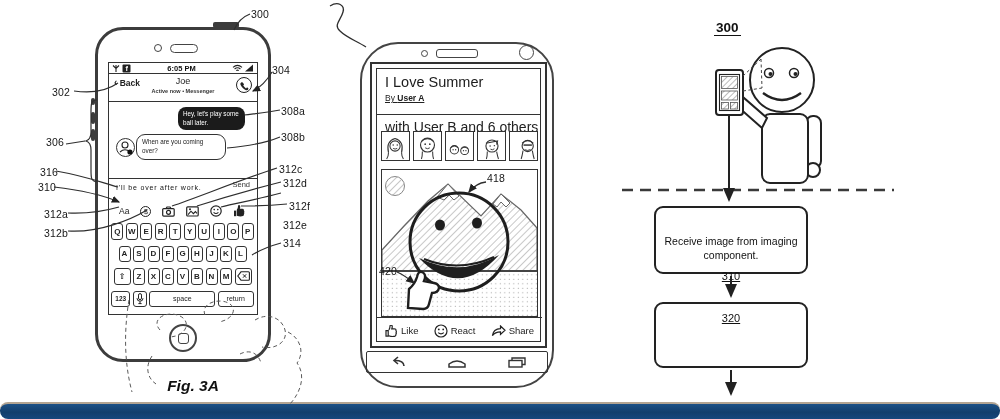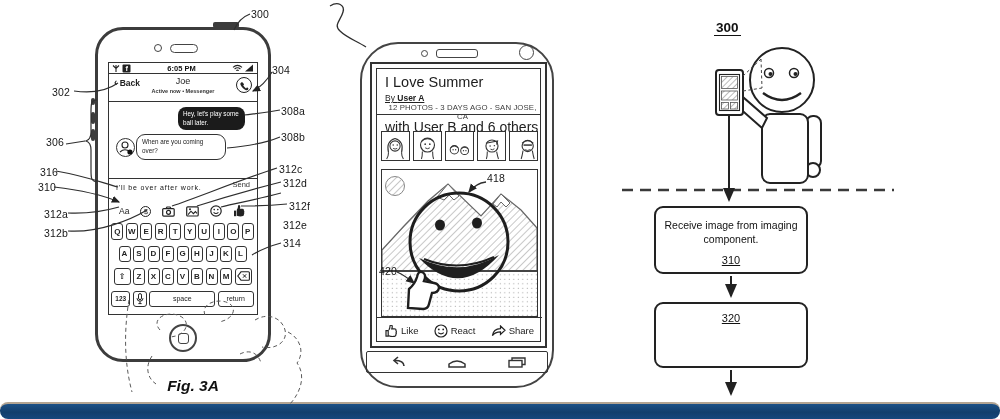--- a/index.html
+++ b/index.html
@@ -74,21 +74,21 @@
            display:flex; align-items:center; justify-content:space-between; padding:0 8px;}
   .act{ display:flex; align-items:center; gap:3px; font-size:9.5px; color:#222;}
   .navbar{ left:366px; top:351px; width:182px; height:22px; border:1.5px solid #333; border-radius:2px; z-index:7;
            display:flex; align-items:center; justify-content:space-around;}
 
   
   .flow-ref{ left:714px; top:20px; font-size:13.5px; font-weight:bold; color:#111;
              border-bottom:1.8px solid #111; padding:0 2px; z-index:8;}
   .fbox{ border:2px solid #222; border-radius:9px; background:#fff; z-index:8;
          display:flex; flex-direction:column; align-items:center; text-align:center;}
-  .fbox .t{ font-size:10.5px; color:#111; line-height:1.35; margin-top:10px;}
+  .fbox .t{ font-size:10.5px; color:#111; line-height:1.35; margin-top:26px;}
   .fbox .r{ font-size:11px; color:#111; text-decoration:underline; margin-top:8px;}
   .box310{ left:654px; top:206px; width:154px; height:68px;}
   .box320{ left:654px; top:302px; width:154px; height:66px;}
 
   .bluebar{ left:0; top:402px; width:1000px; height:17px; border-radius:8px;
             background:linear-gradient(#1d5186,#123e6c 55%,#16477c); border-top:2px solid #b3a492; z-index:9;}
 </style>
 </head>
 <body>
 
@@ -252,21 +252,20 @@
 
   <div class="abs p2-body"></div>
   <div class="abs p2-dot"></div>
   <div class="abs p2-slot"></div>
   <div class="abs p2-cam"></div>
 
   <div class="abs p2-screen">
     <div class="p2-card">
       <div class="post-title">I Love Summer</div>
       <div class="post-by"><span>By </span><b>User A</b></div>
-      <div class="post-meta">12 PHOTOS - 3 DAYS AGO - SAN JOSE, CA</div>
       <div class="post-hr"></div>
       <div class="post-with">with User B and 6 others</div>
 
       <div class="thumbrow">
         <svg class="thumb" viewBox="0 0 29 30">
           <path d="M7,22 Q4,10 14,7 Q24,10 21,22" fill="none" stroke="#333" stroke-width="1.2"></path>
           <circle cx="14" cy="15" r="5.5" fill="none" stroke="#333" stroke-width="1.1"></circle>
           <circle cx="12" cy="14" r="0.8" fill="#333"></circle>
             <circle cx="16.4" cy="14" r="0.8" fill="#333"></circle>
           <path d="M12,17.6 Q14,19 16.3,17.6" fill="none" stroke="#333" stroke-width="1"></path>

